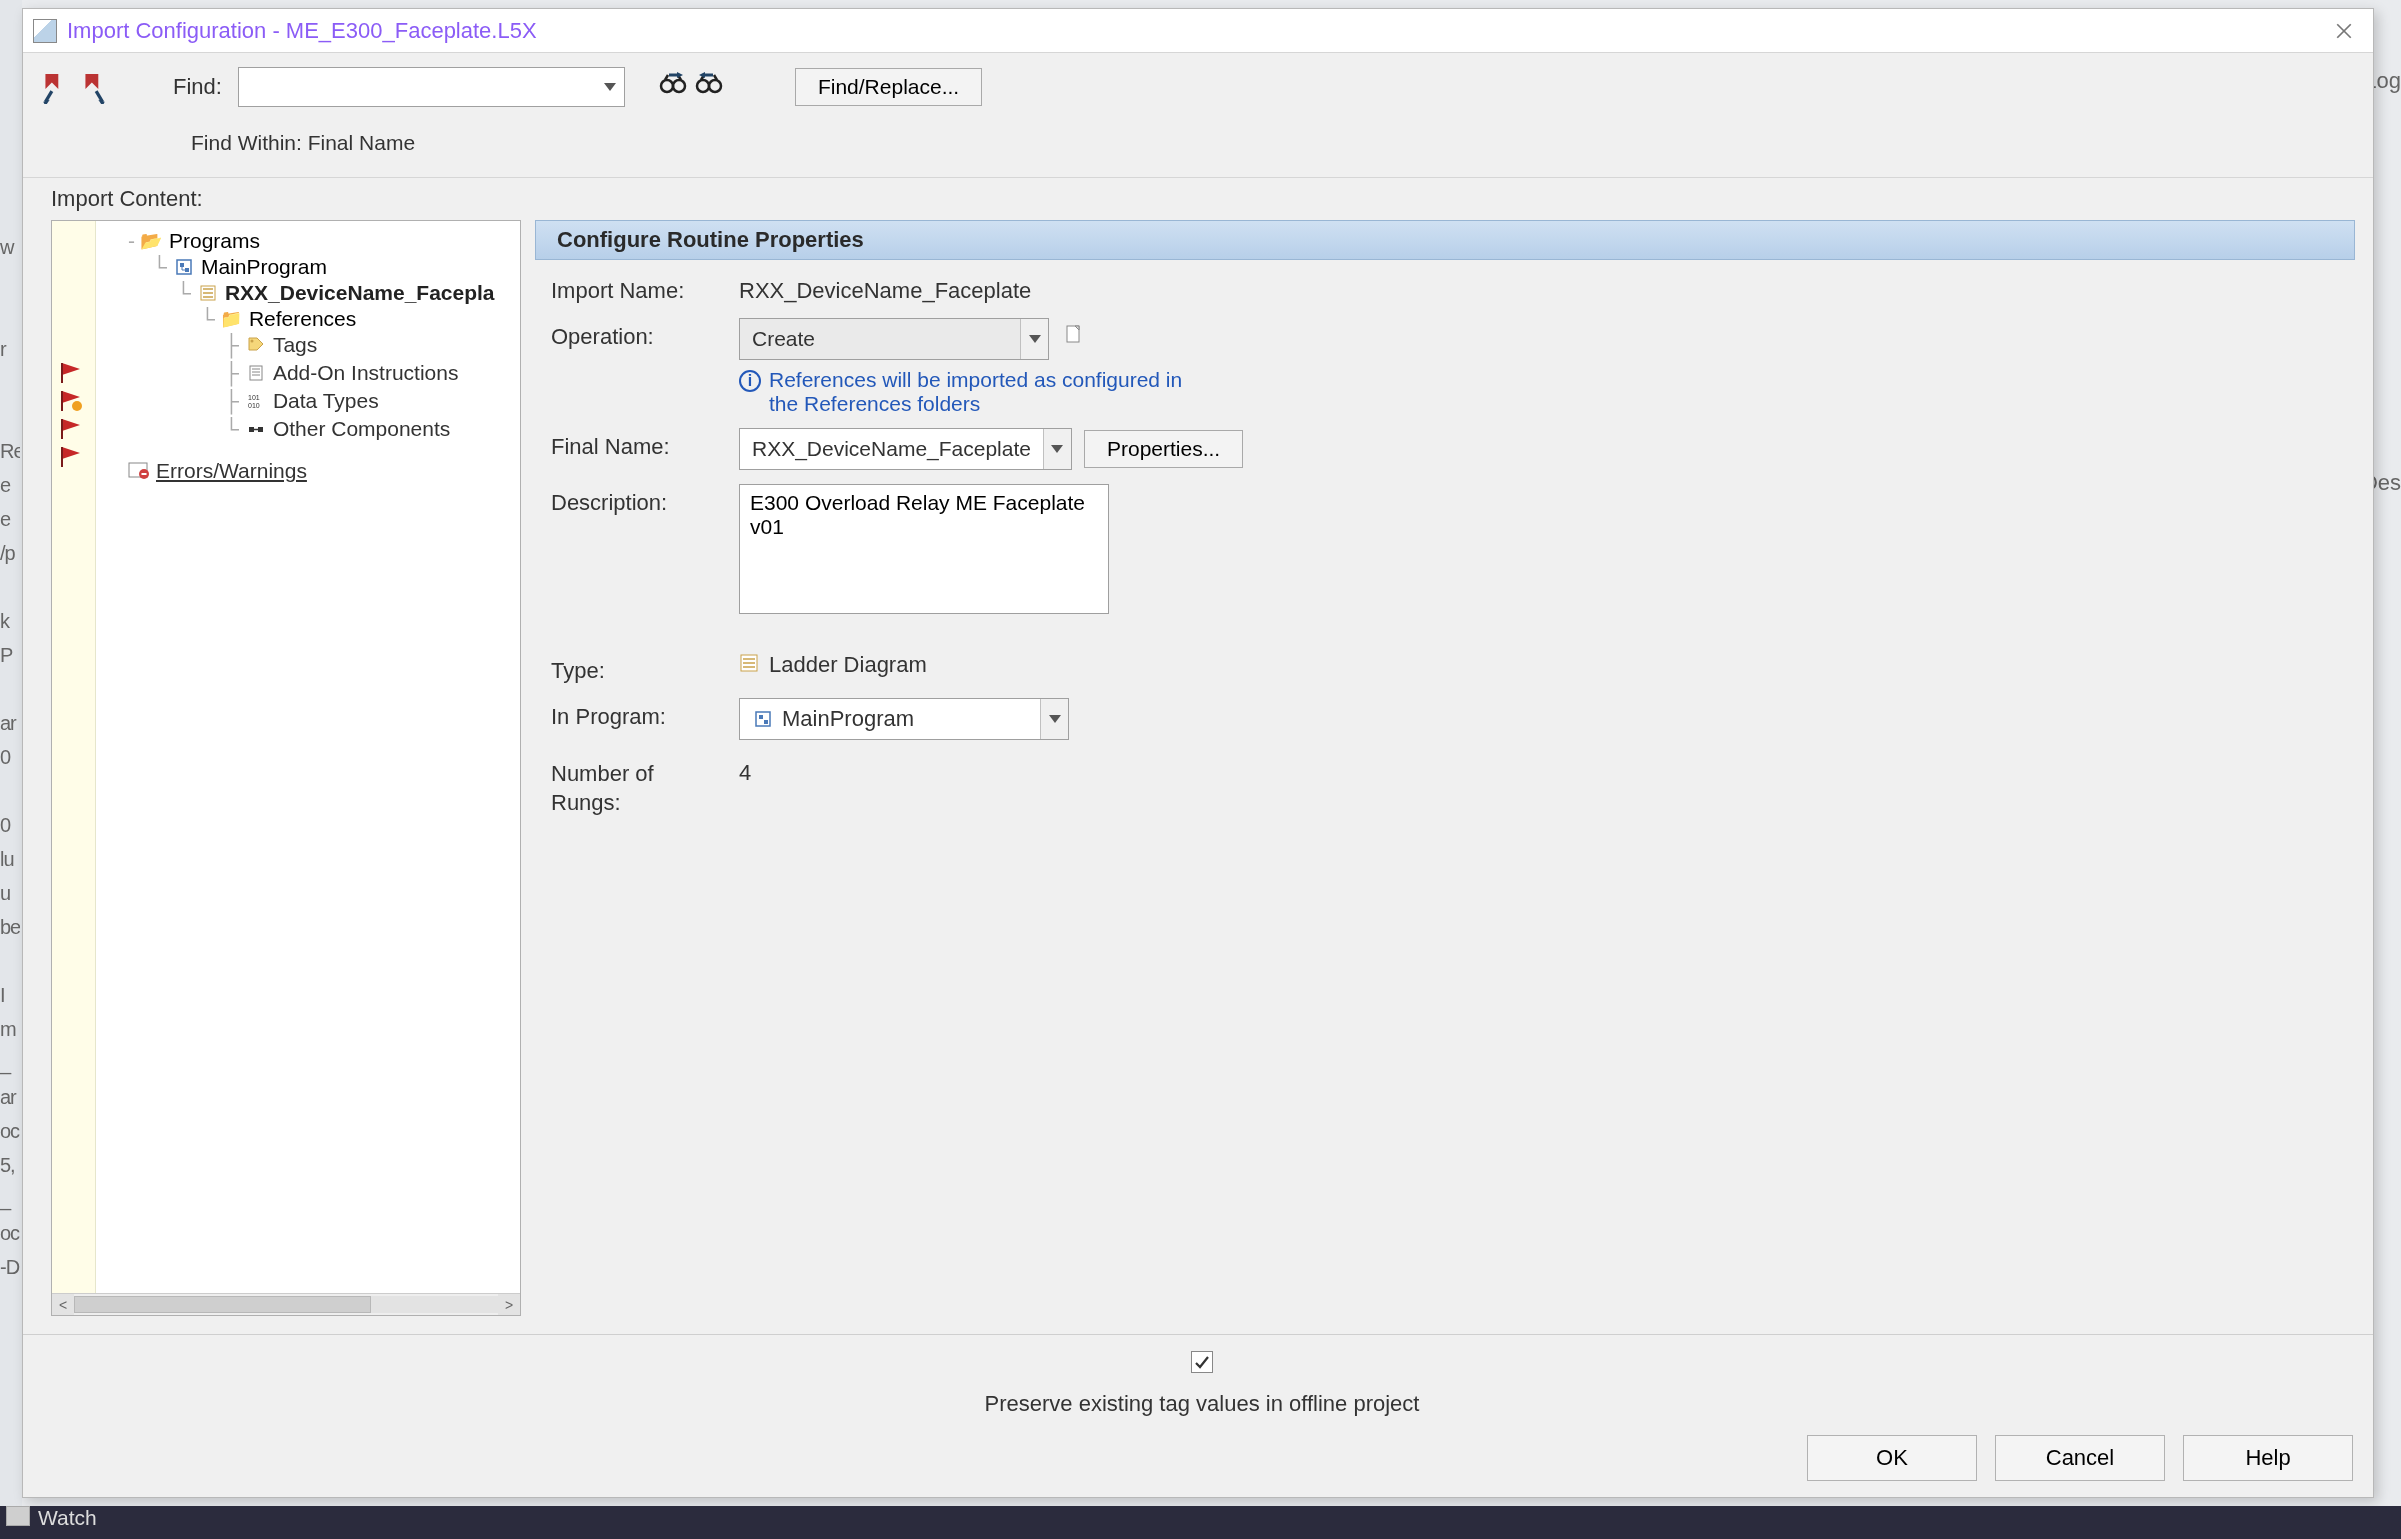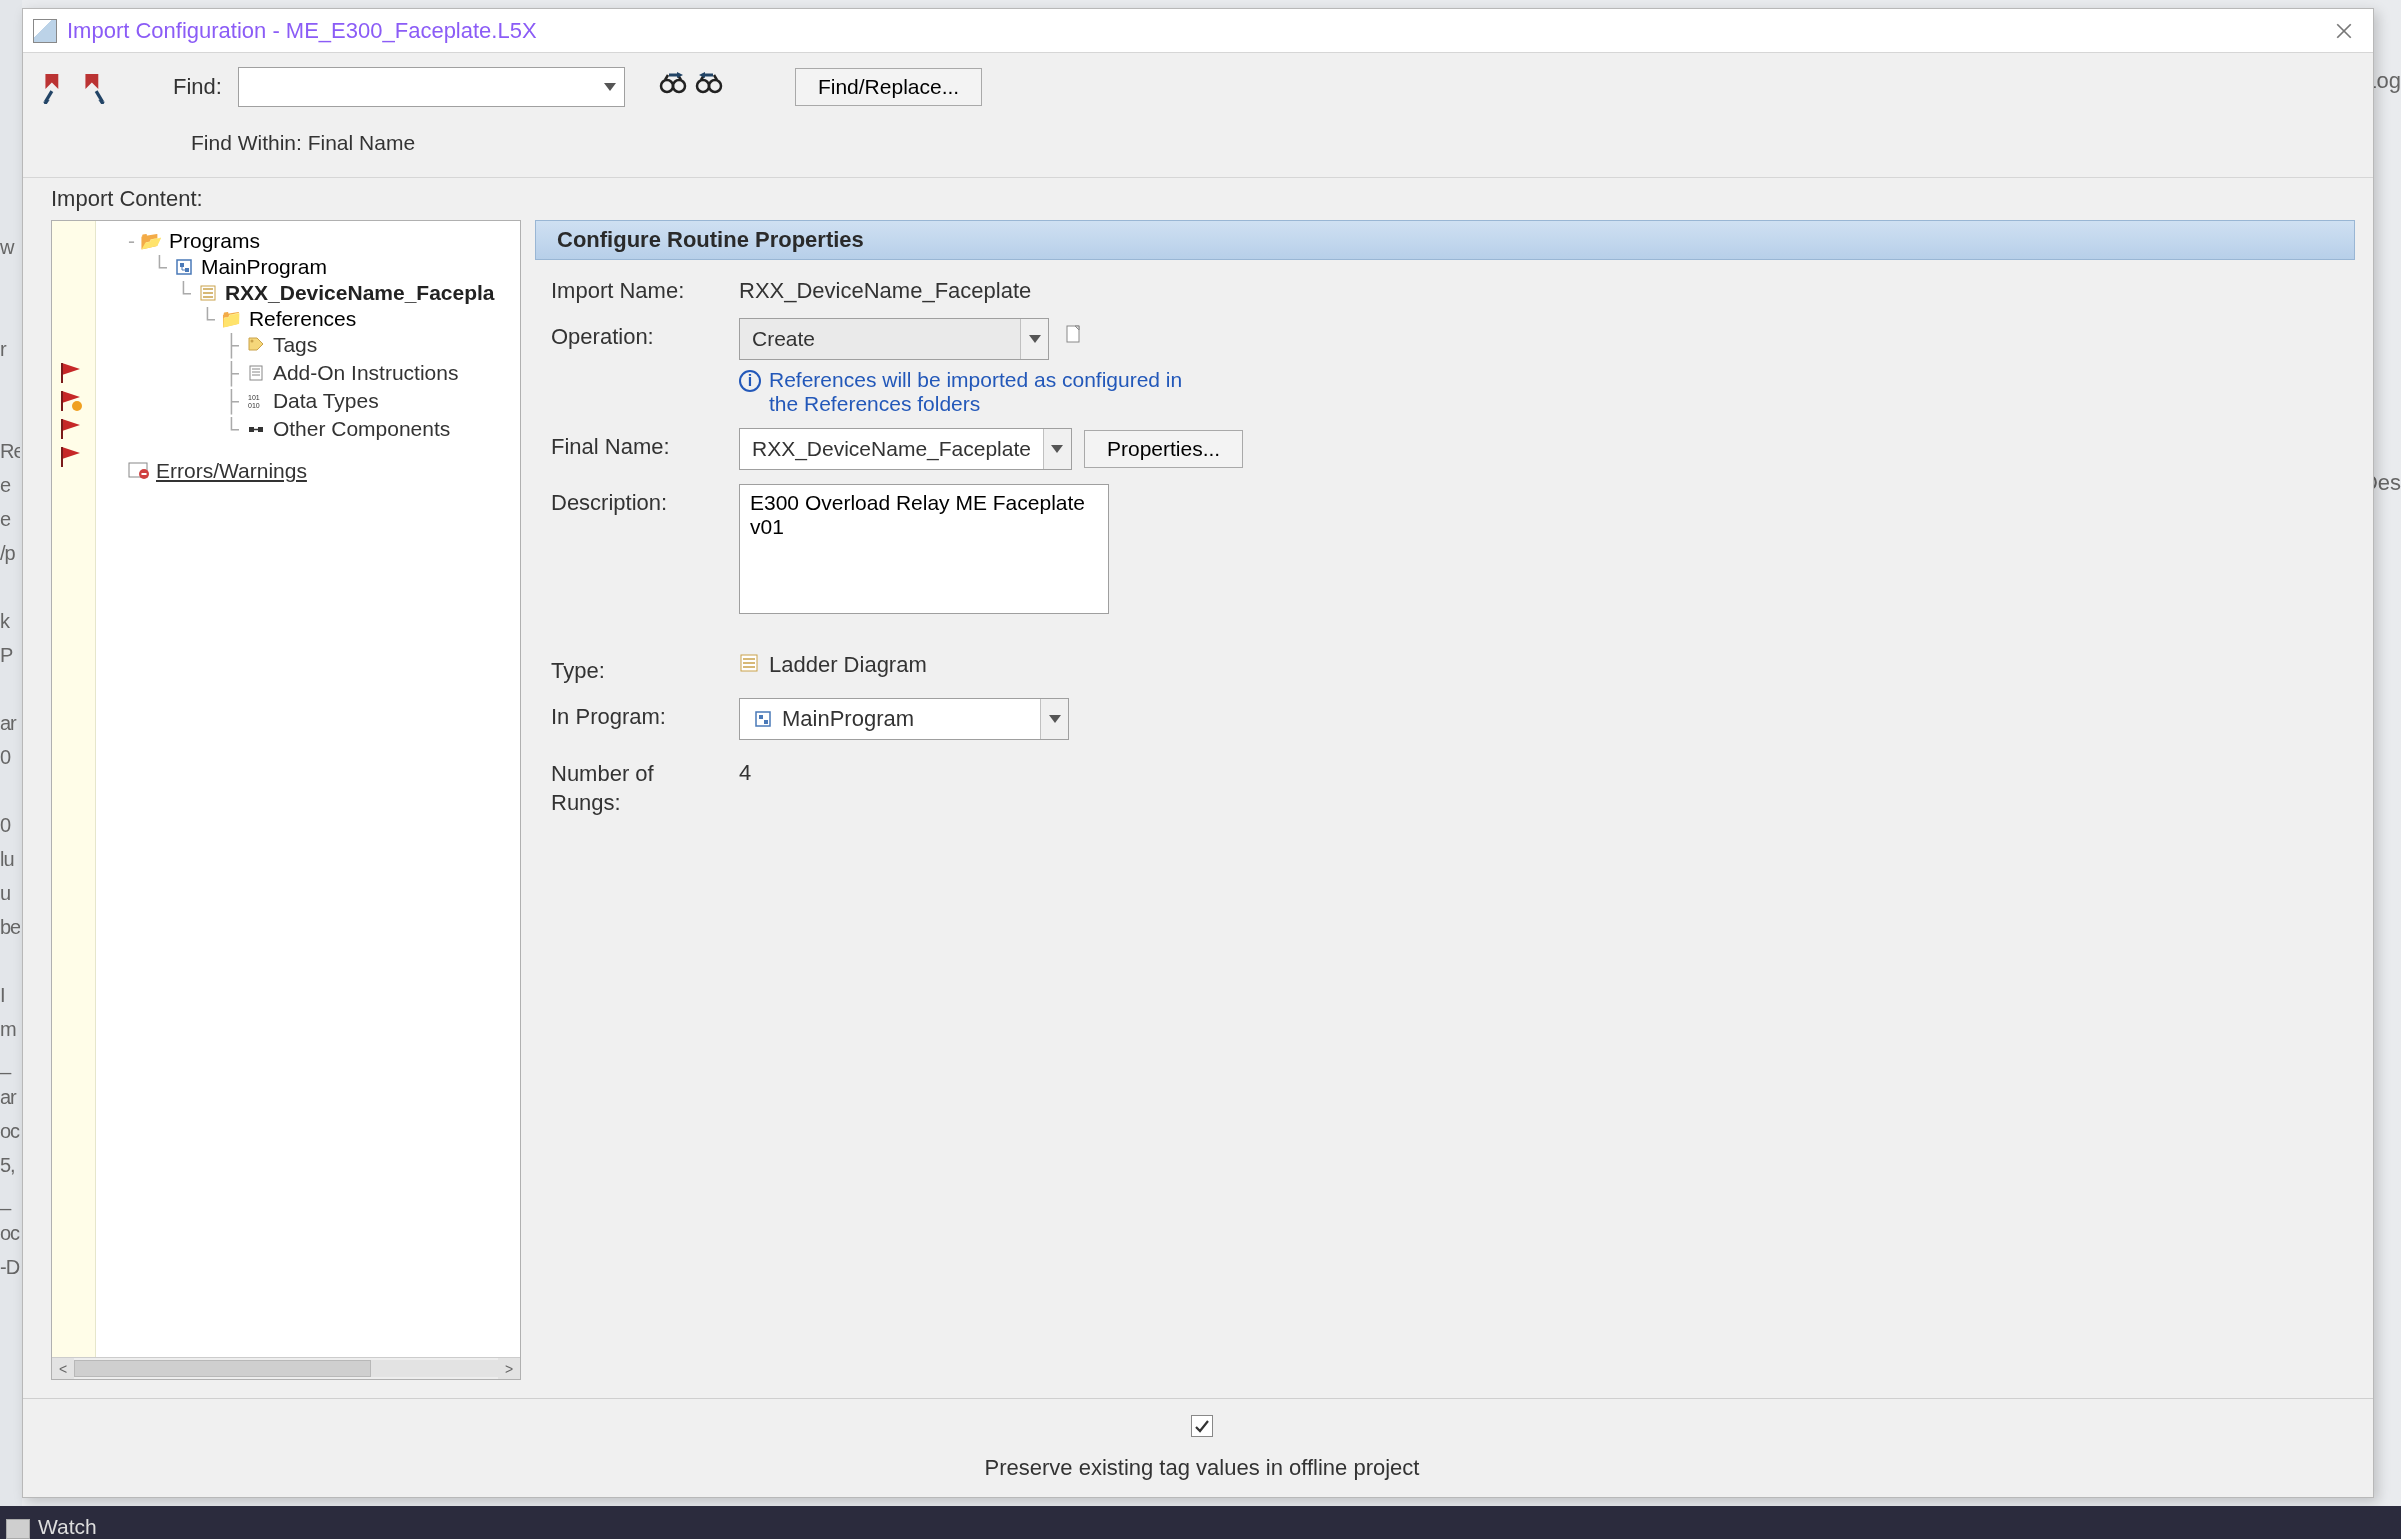--- a/index.html
+++ b/index.html
@@ -262,21 +262,21 @@
     background:
       linear-gradient(135deg, transparent 60%, #9a9a9a 60% 65%, transparent 65% 72%, #9a9a9a 72% 77%, transparent 77% 84%, #9a9a9a 84% 89%, transparent 89%);
   }
 
   
   .watch-bar {
     position:absolute; left:0; right:0; bottom:0;
     height:33px;
     background:#2b2b3d;
     color:#ddd;
-    display:flex; align-items:flex-end;
+    display:flex; align-items:flex-start;
     padding-left:6px;
     font-size:21px;
     gap:8px;
   }
   .watch-icon {
     width:24px; height:20px; border:1px solid #aaa; background:#cfcfcf;
     position:relative;
   }
   
   .left-strip {
@@ -635,20 +635,25 @@
     </div>
   </div>
 
   <div class="footer">
     <span class="chk">
       <svg width="16" height="16" viewBox="0 0 16 16">
           <polyline points="2,9 6,13 14,3" fill="none" stroke="#333" stroke-width="2.2"></polyline>
         </svg>
     </span>
     <span>Preserve existing tag values in offline project</span>
+    <div class="footer-right">
+      <button class="footer-btn">OK</button>
+      <button class="footer-btn">Cancel</button>
+      <button class="footer-btn">Help</button>
+    </div>
   </div>
 
 </div>
 
 <div class="watch-bar">
   <span class="watch-icon"></span>
   <span>Watch</span>
 </div>
 
 </body></html>

